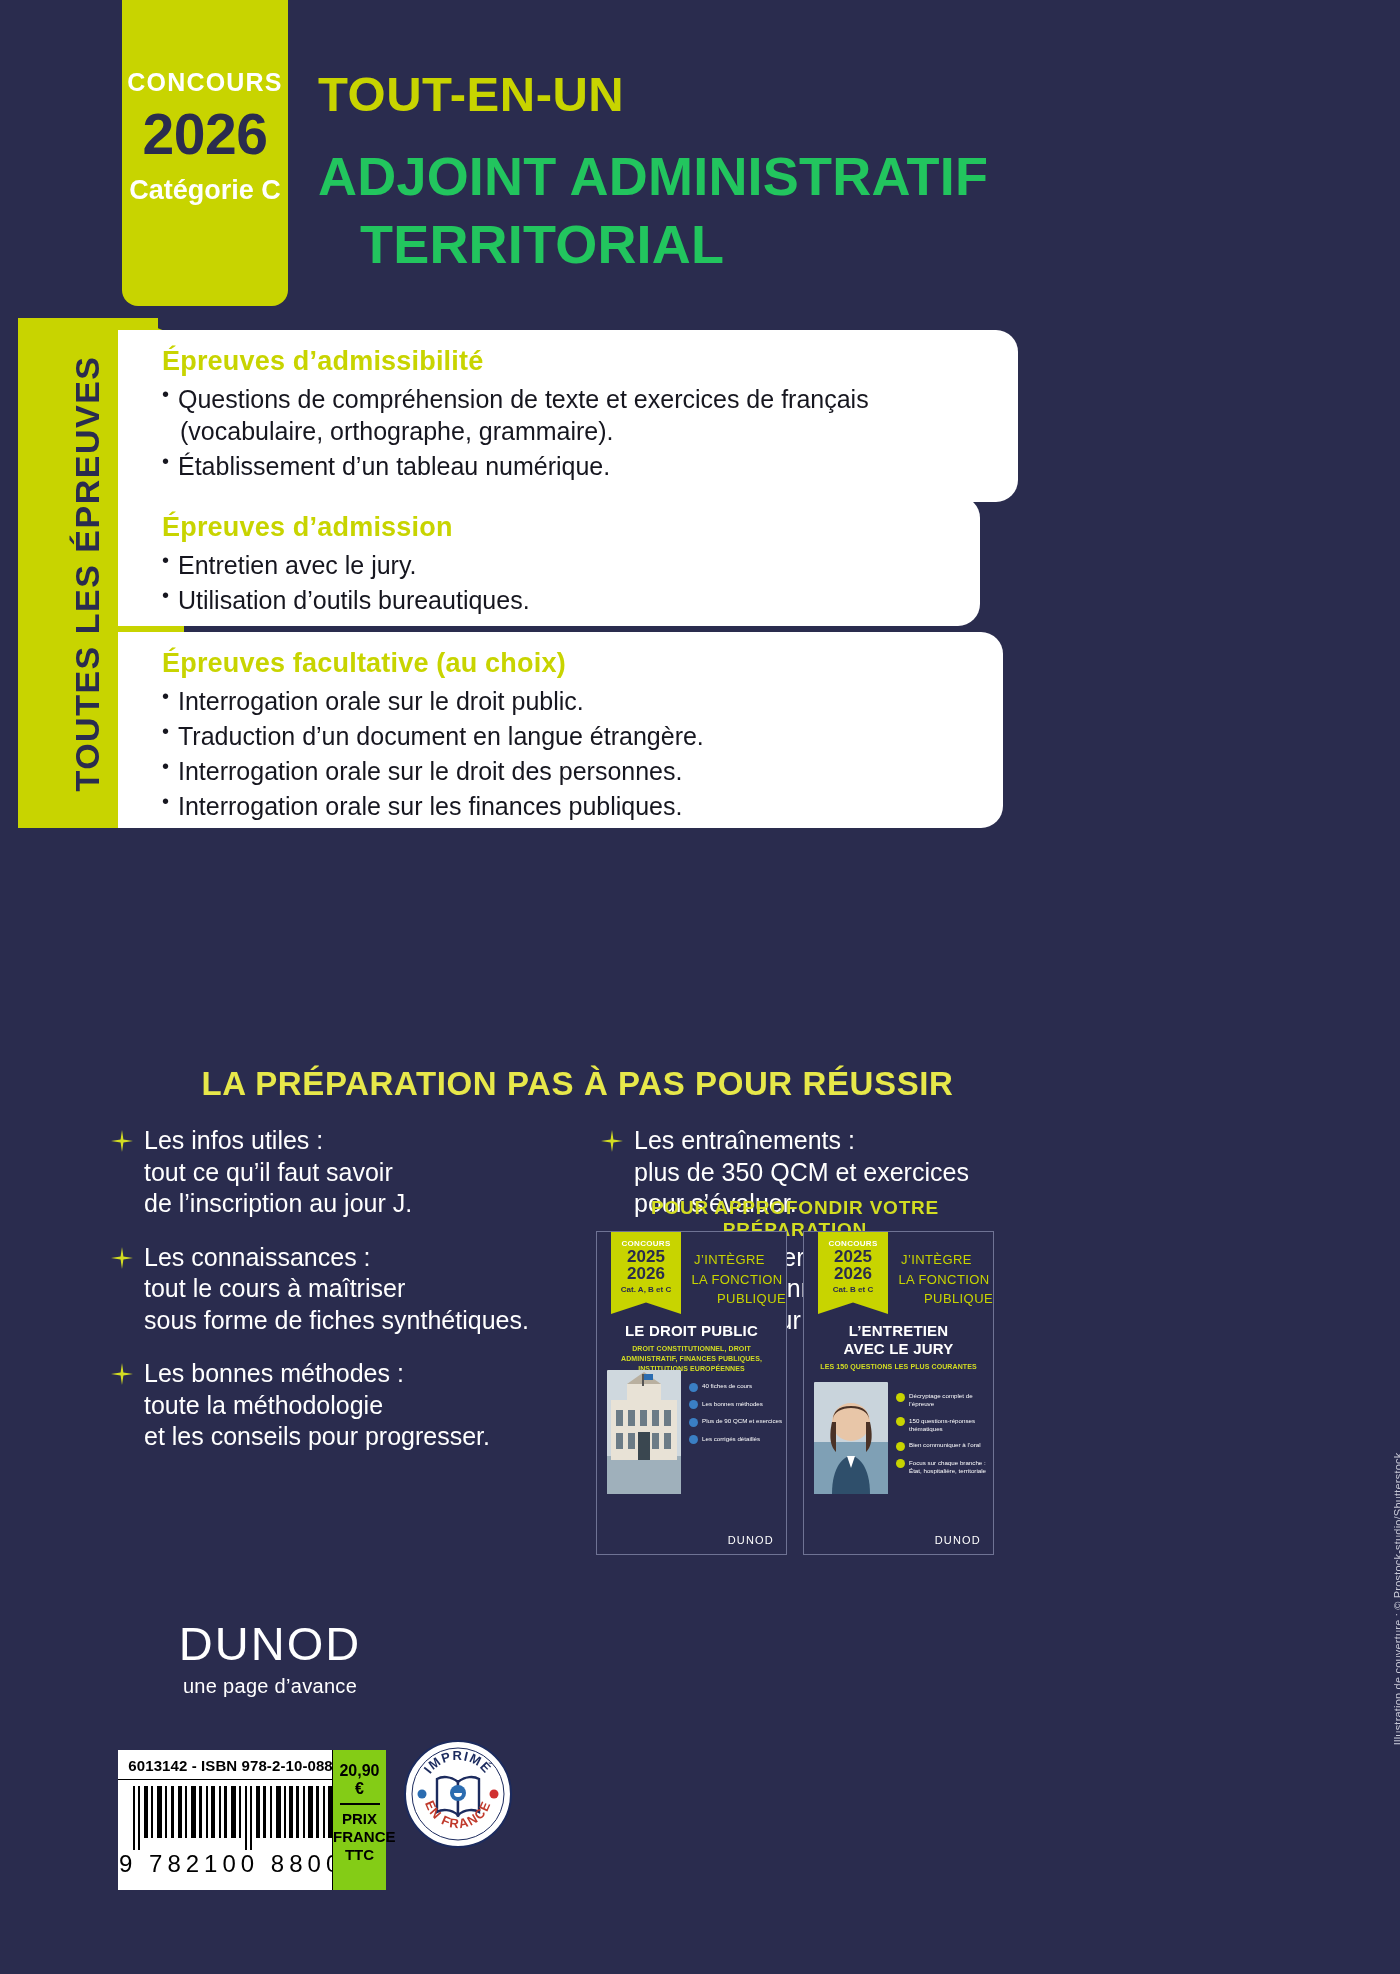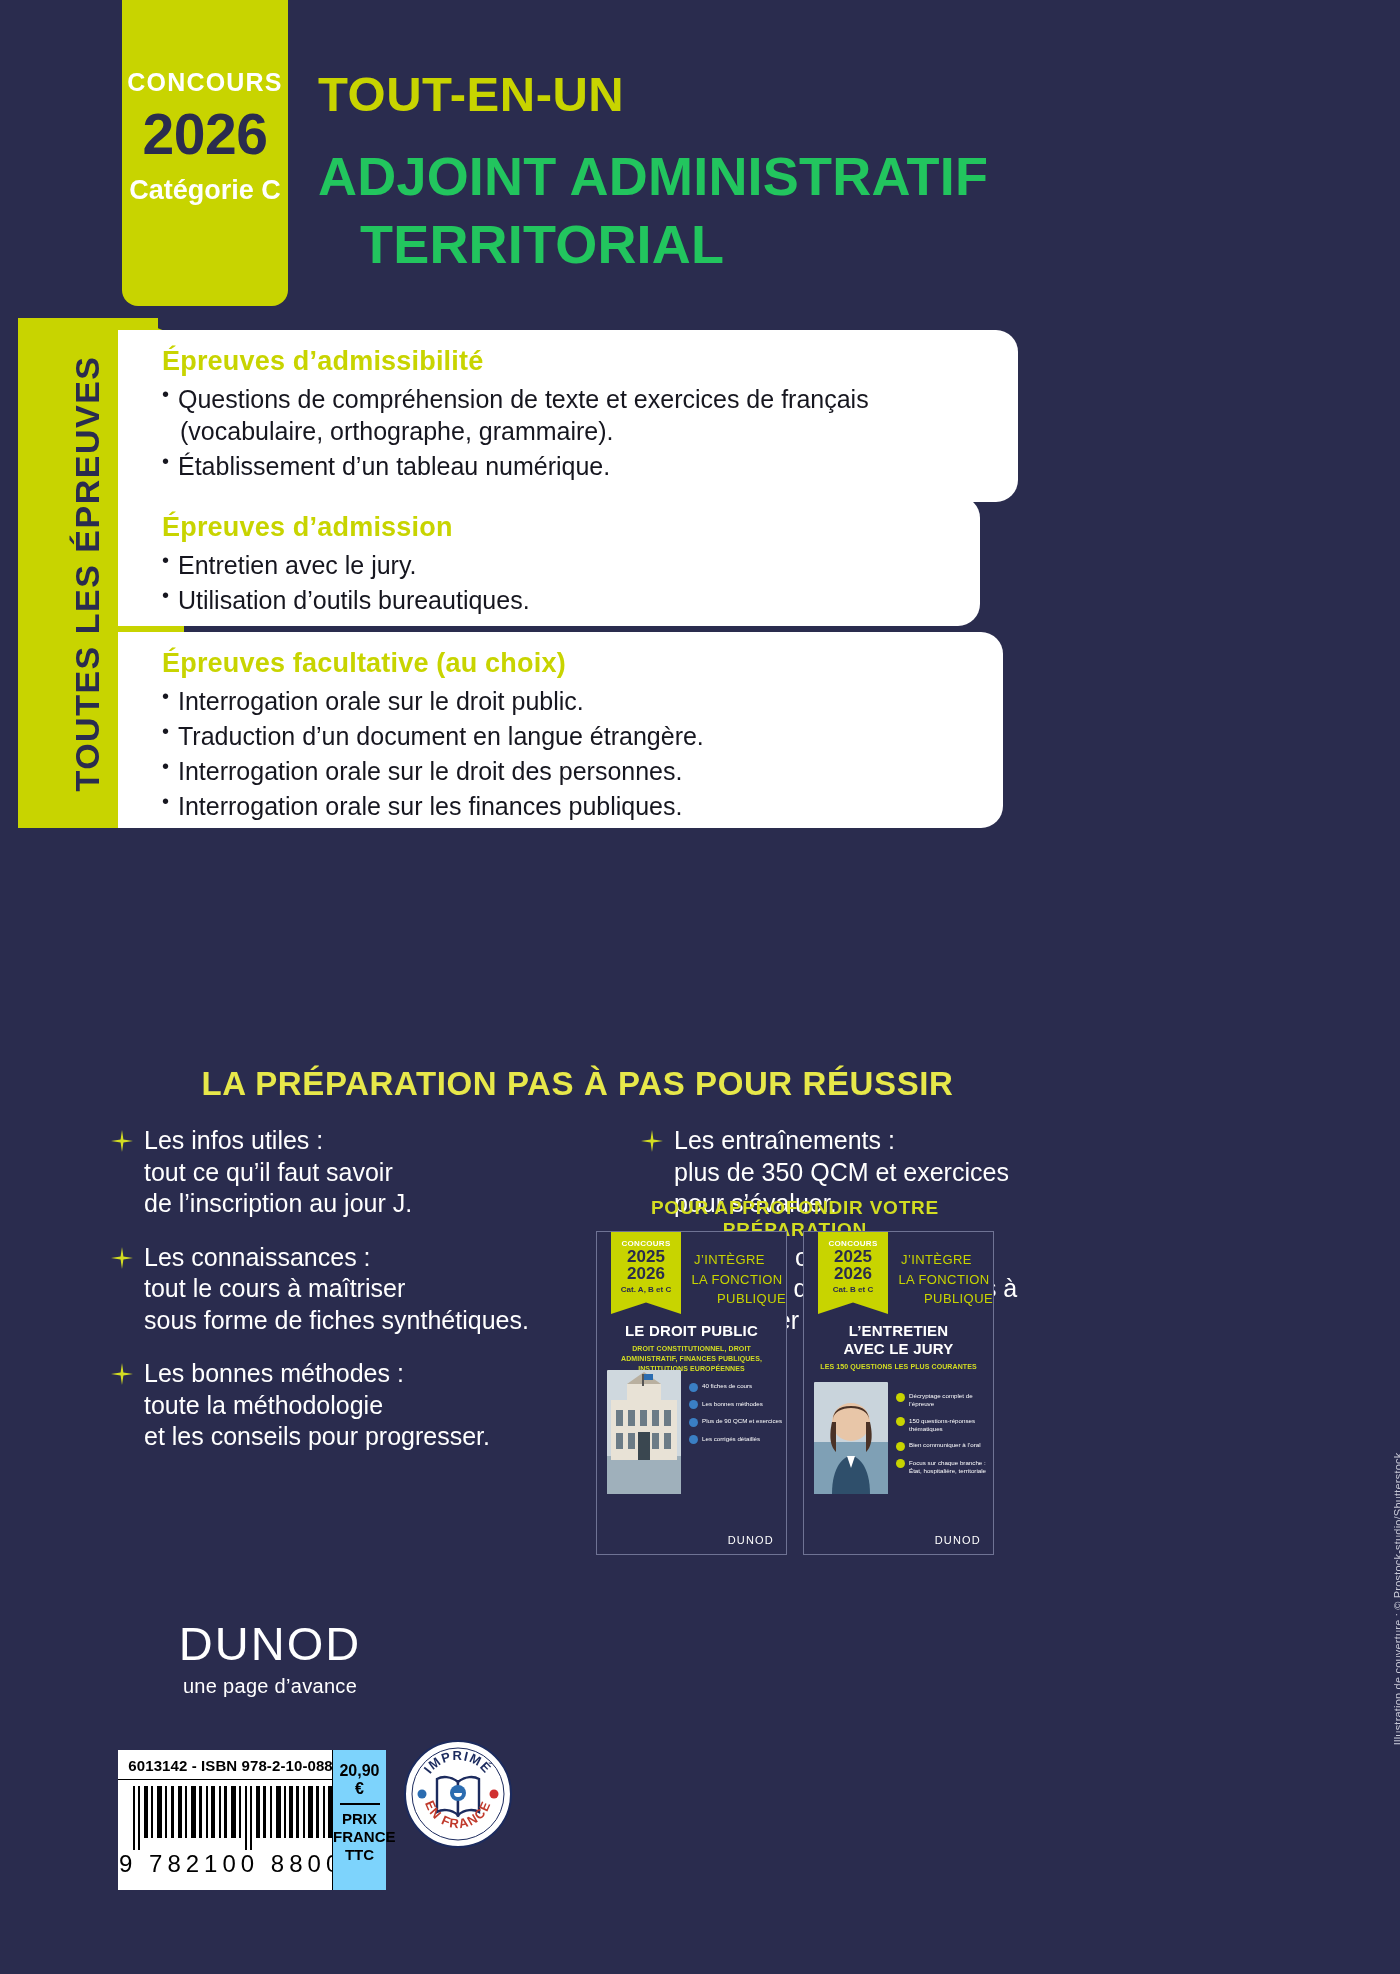--- a/index.html
+++ b/index.html
@@ -102,21 +102,21 @@
   
   .prep-title {
     position: absolute; left: 0; top: 1065px; width: 1110px;
     text-align: center;
     font-size: 33px; font-weight: 700; color: #e7e84a;
     letter-spacing: 0.6px;
     padding-left: 45px;
   }
   .prep-cols {
     position: absolute; left: 110px; top: 1125px; width: 960px;
-    display: flex; gap: 60px; justify-content: space-between;
+    display: flex; gap: 60px;
   }
   .prep-col { width: 430px; }
   .prep-item {
     position: relative; padding-left: 34px; margin-bottom: 22px;
     color: #ffffff; font-size: 25px; line-height: 1.26;
   }
   .plus-icon {
     position: absolute; left: 0; top: 4px; width: 24px; height: 24px;
   }
   .prep-item b { color: #d3dd22; font-weight: 700; }
@@ -150,21 +150,21 @@
     padding: 6px 12px 0;
   }
   .barcode-bars svg { display: block; }
   .barcode-digits {
     font-size: 24px; color: #000; text-align: center; letter-spacing: 5px;
     font-family: "Liberation Sans", sans-serif;
     position: absolute; bottom: 12px; left: 0; width: 264px;
   }
   .price-box {
     position: absolute; left: 332px; top: 1750px;
-    width: 54px; height: 140px; background: #7dd3fc;
+    width: 54px; height: 140px; background: #84cc16;
     border-left: 1.5px solid #000;
     text-align: center; padding-top: 12px;
   }
   .price-amount { font-size: 16px; font-weight: 700; color: #000; }
   .price-rule { width: 40px; height: 1.5px; background:#000; margin: 5px auto 5px; }
   .price-lines { font-size: 15px; font-weight: 700; color: #000; line-height: 1.2; }
 
   
   .imprime {
     position: absolute; left: 404px; top: 1740px; width: 108px; height: 108px;

